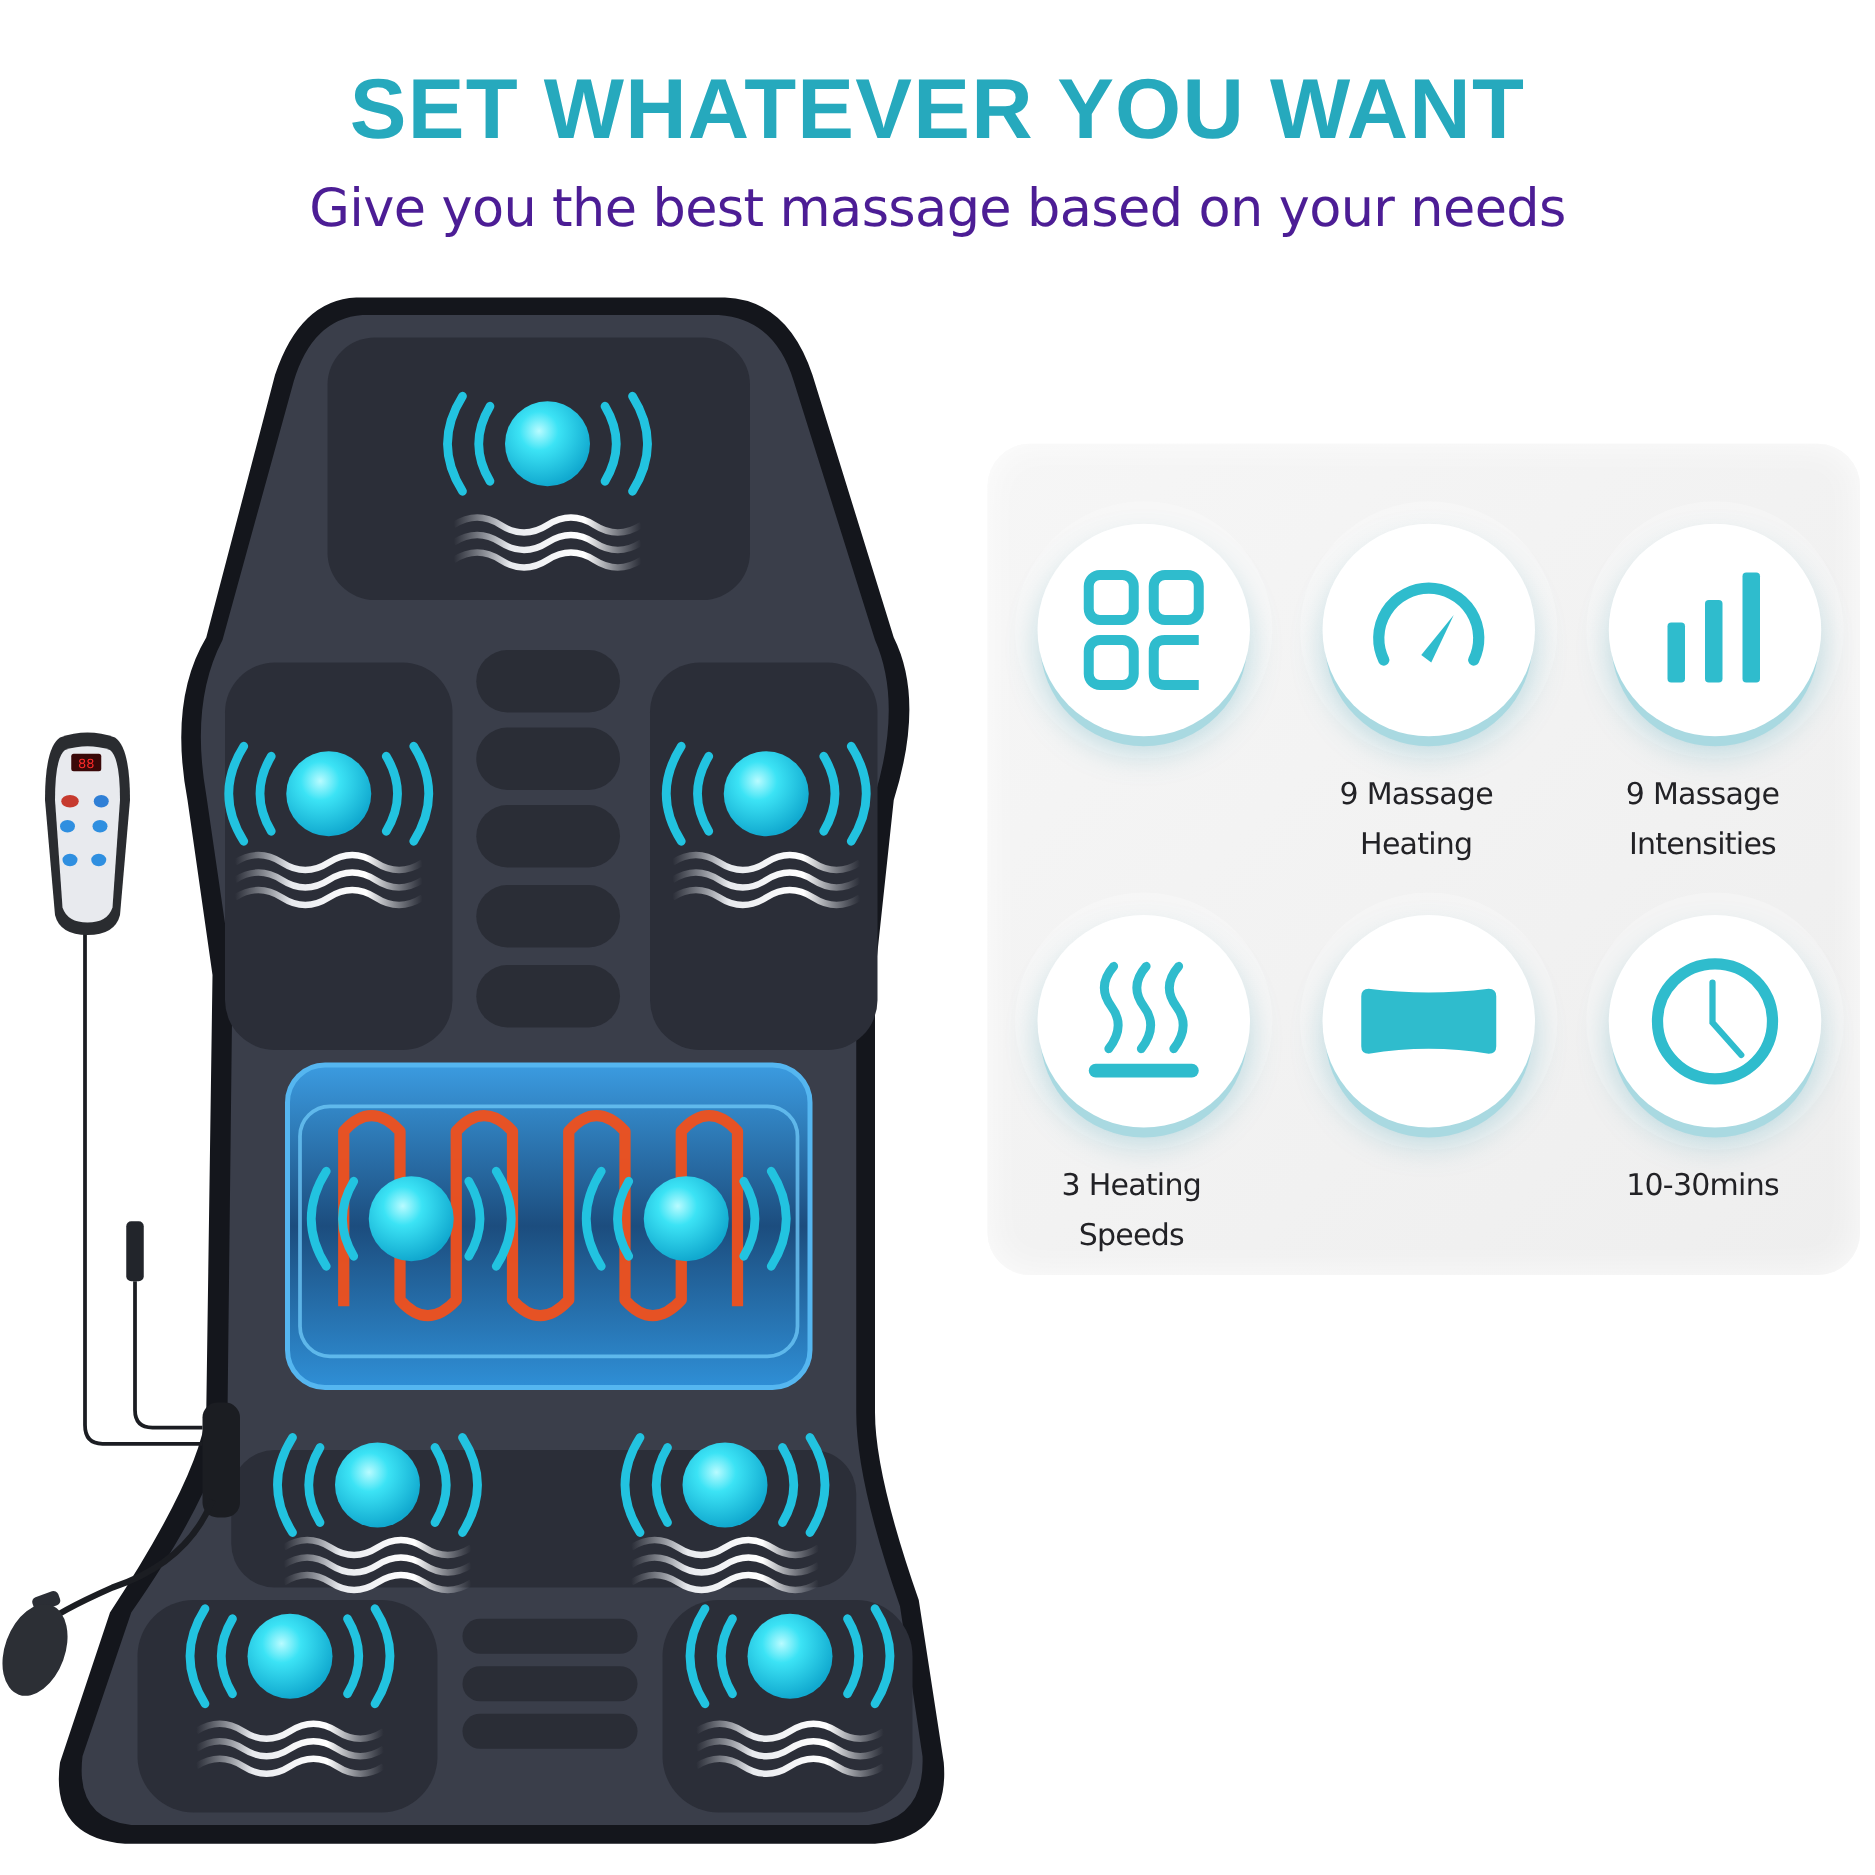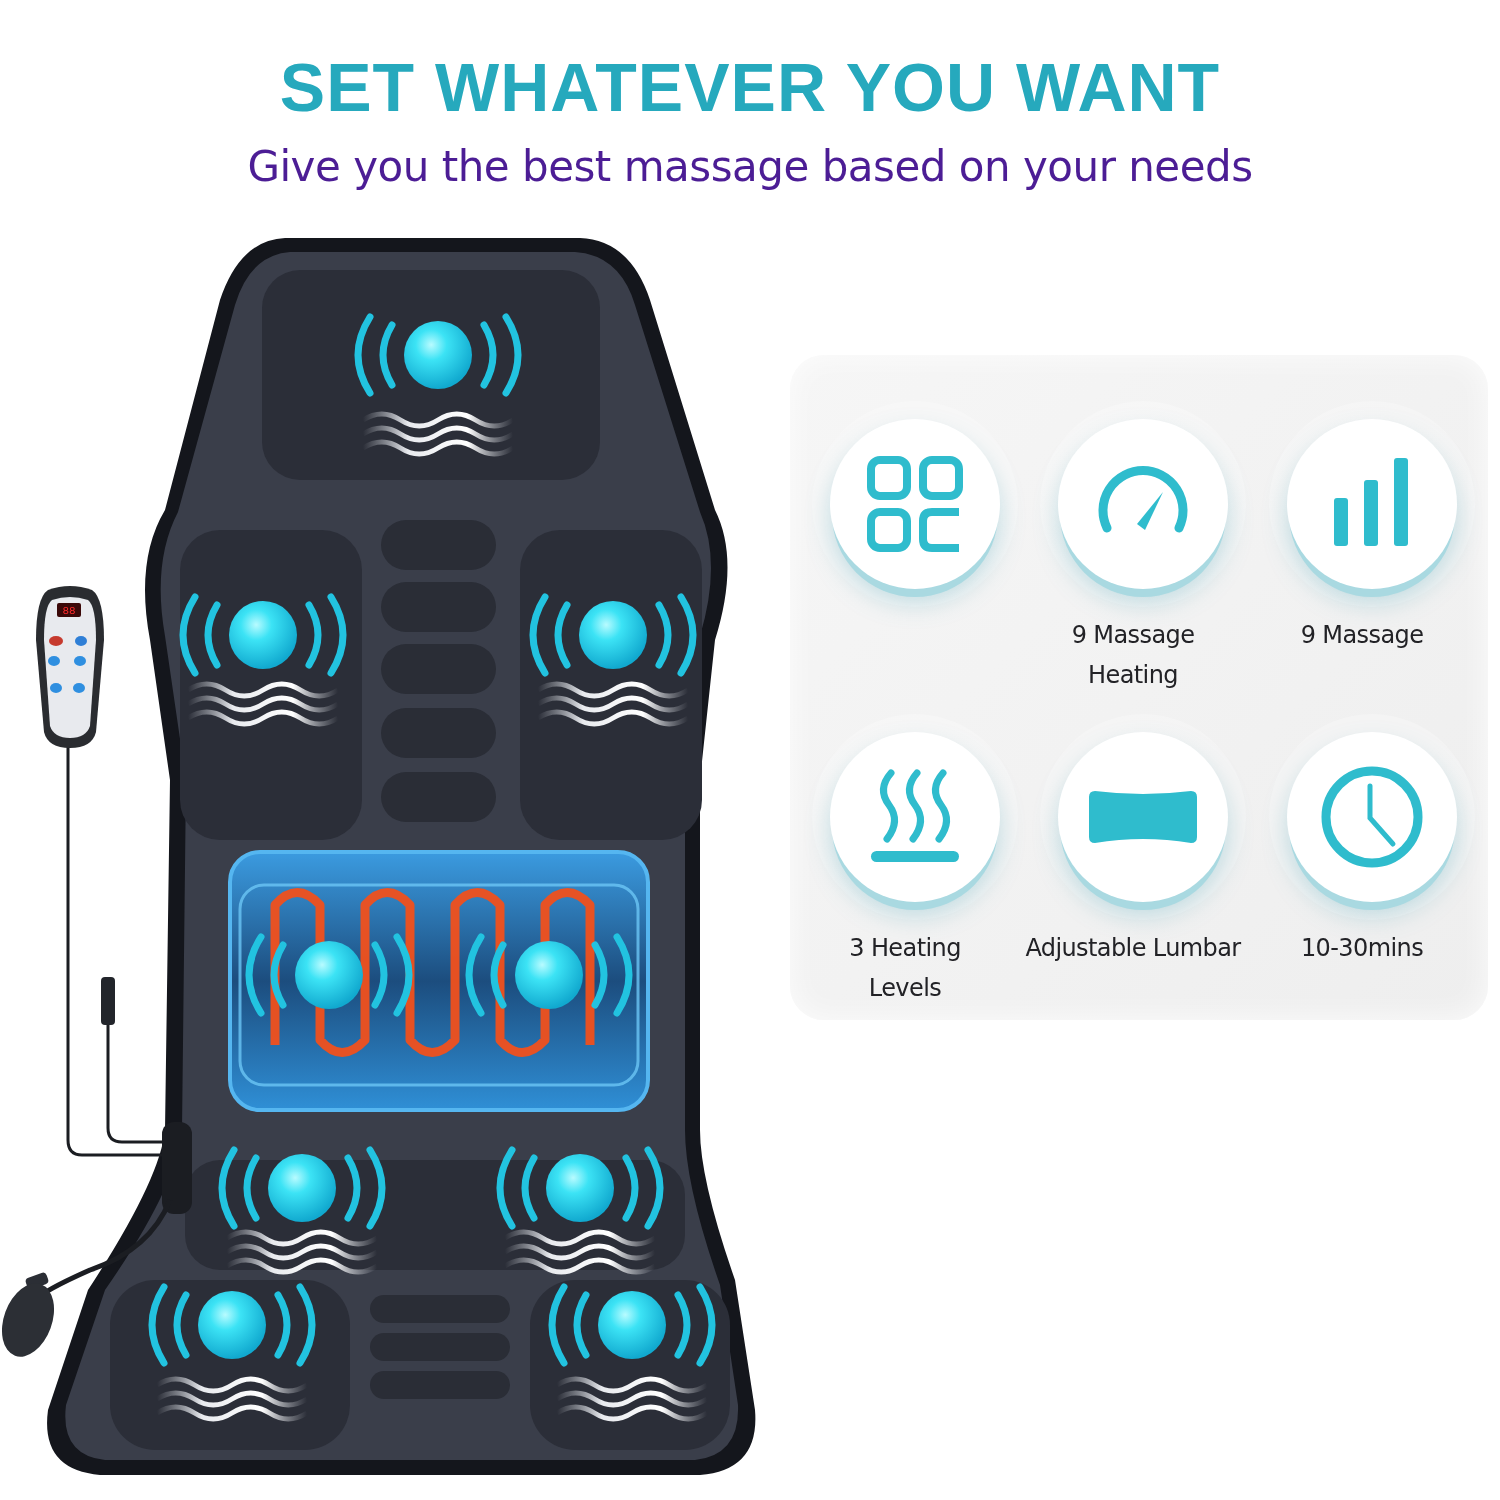--- a/index.html
+++ b/index.html
@@ -155,48 +155,48 @@
   <div class="feature" style="left:457px;top:64px;">
     <div class="circle">
       <svg width="100" height="100" viewBox="0 0 100 100">
         <rect x="12" y="44" width="14" height="48" rx="3" fill="#2fbccd"></rect>
         <rect x="42" y="26" width="14" height="66" rx="3" fill="#2fbccd"></rect>
         <rect x="72" y="4" width="14" height="88" rx="3" fill="#2fbccd"></rect>
       </svg>
     </div>
     <div class="feature-label">
       <span>9 Massage</span>
+      <span>Intensities</span>
     </div>
   </div>
 
   <div class="feature" style="left:0px;top:377px;">
     <div class="circle">
       <svg width="100" height="100" viewBox="0 0 100 100">
         <g fill="none" stroke="#2fbccd" stroke-width="7" stroke-linecap="round">
           <path d="M26,6 Q12,22 24,38 Q36,54 22,72"></path>
           <path d="M52,6 Q38,22 50,38 Q62,54 48,72"></path>
           <path d="M78,6 Q64,22 76,38 Q88,54 74,72"></path>
         </g>
         <rect x="6" y="84" width="88" height="11" rx="5.5" fill="#2fbccd"></rect>
       </svg>
     </div>
     <div class="feature-label">
       <span>3 Heating</span>
-      <span>Levels</span>
+      <span>Speeds</span>
     </div>
   </div>
 
   <div class="feature" style="left:228px;top:377px;">
     <div class="circle">
       <svg width="112" height="60" viewBox="0 0 112 60">
         <path d="M8,4 Q56,10 104,4 Q110,4 110,10 L110,50 Q110,56 104,56 Q56,48 8,56 Q2,56 2,50 L2,10 Q2,4 8,4 Z" fill="#2fbccd"></path>
       </svg>
     </div>
     <div class="feature-label">
-      <span>Adjustable Lumbar</span>
     </div>
   </div>
 
   <div class="feature" style="left:457px;top:377px;">
     <div class="circle">
       <svg width="110" height="110" viewBox="0 0 110 110">
         <circle cx="55" cy="55" r="46" fill="none" stroke="#2fbccd" stroke-width="9"></circle>
         <path d="M53,24 L53,56 L76,82" fill="none" stroke="#2fbccd" stroke-width="5" stroke-linecap="round"></path>
       </svg>
     </div>

